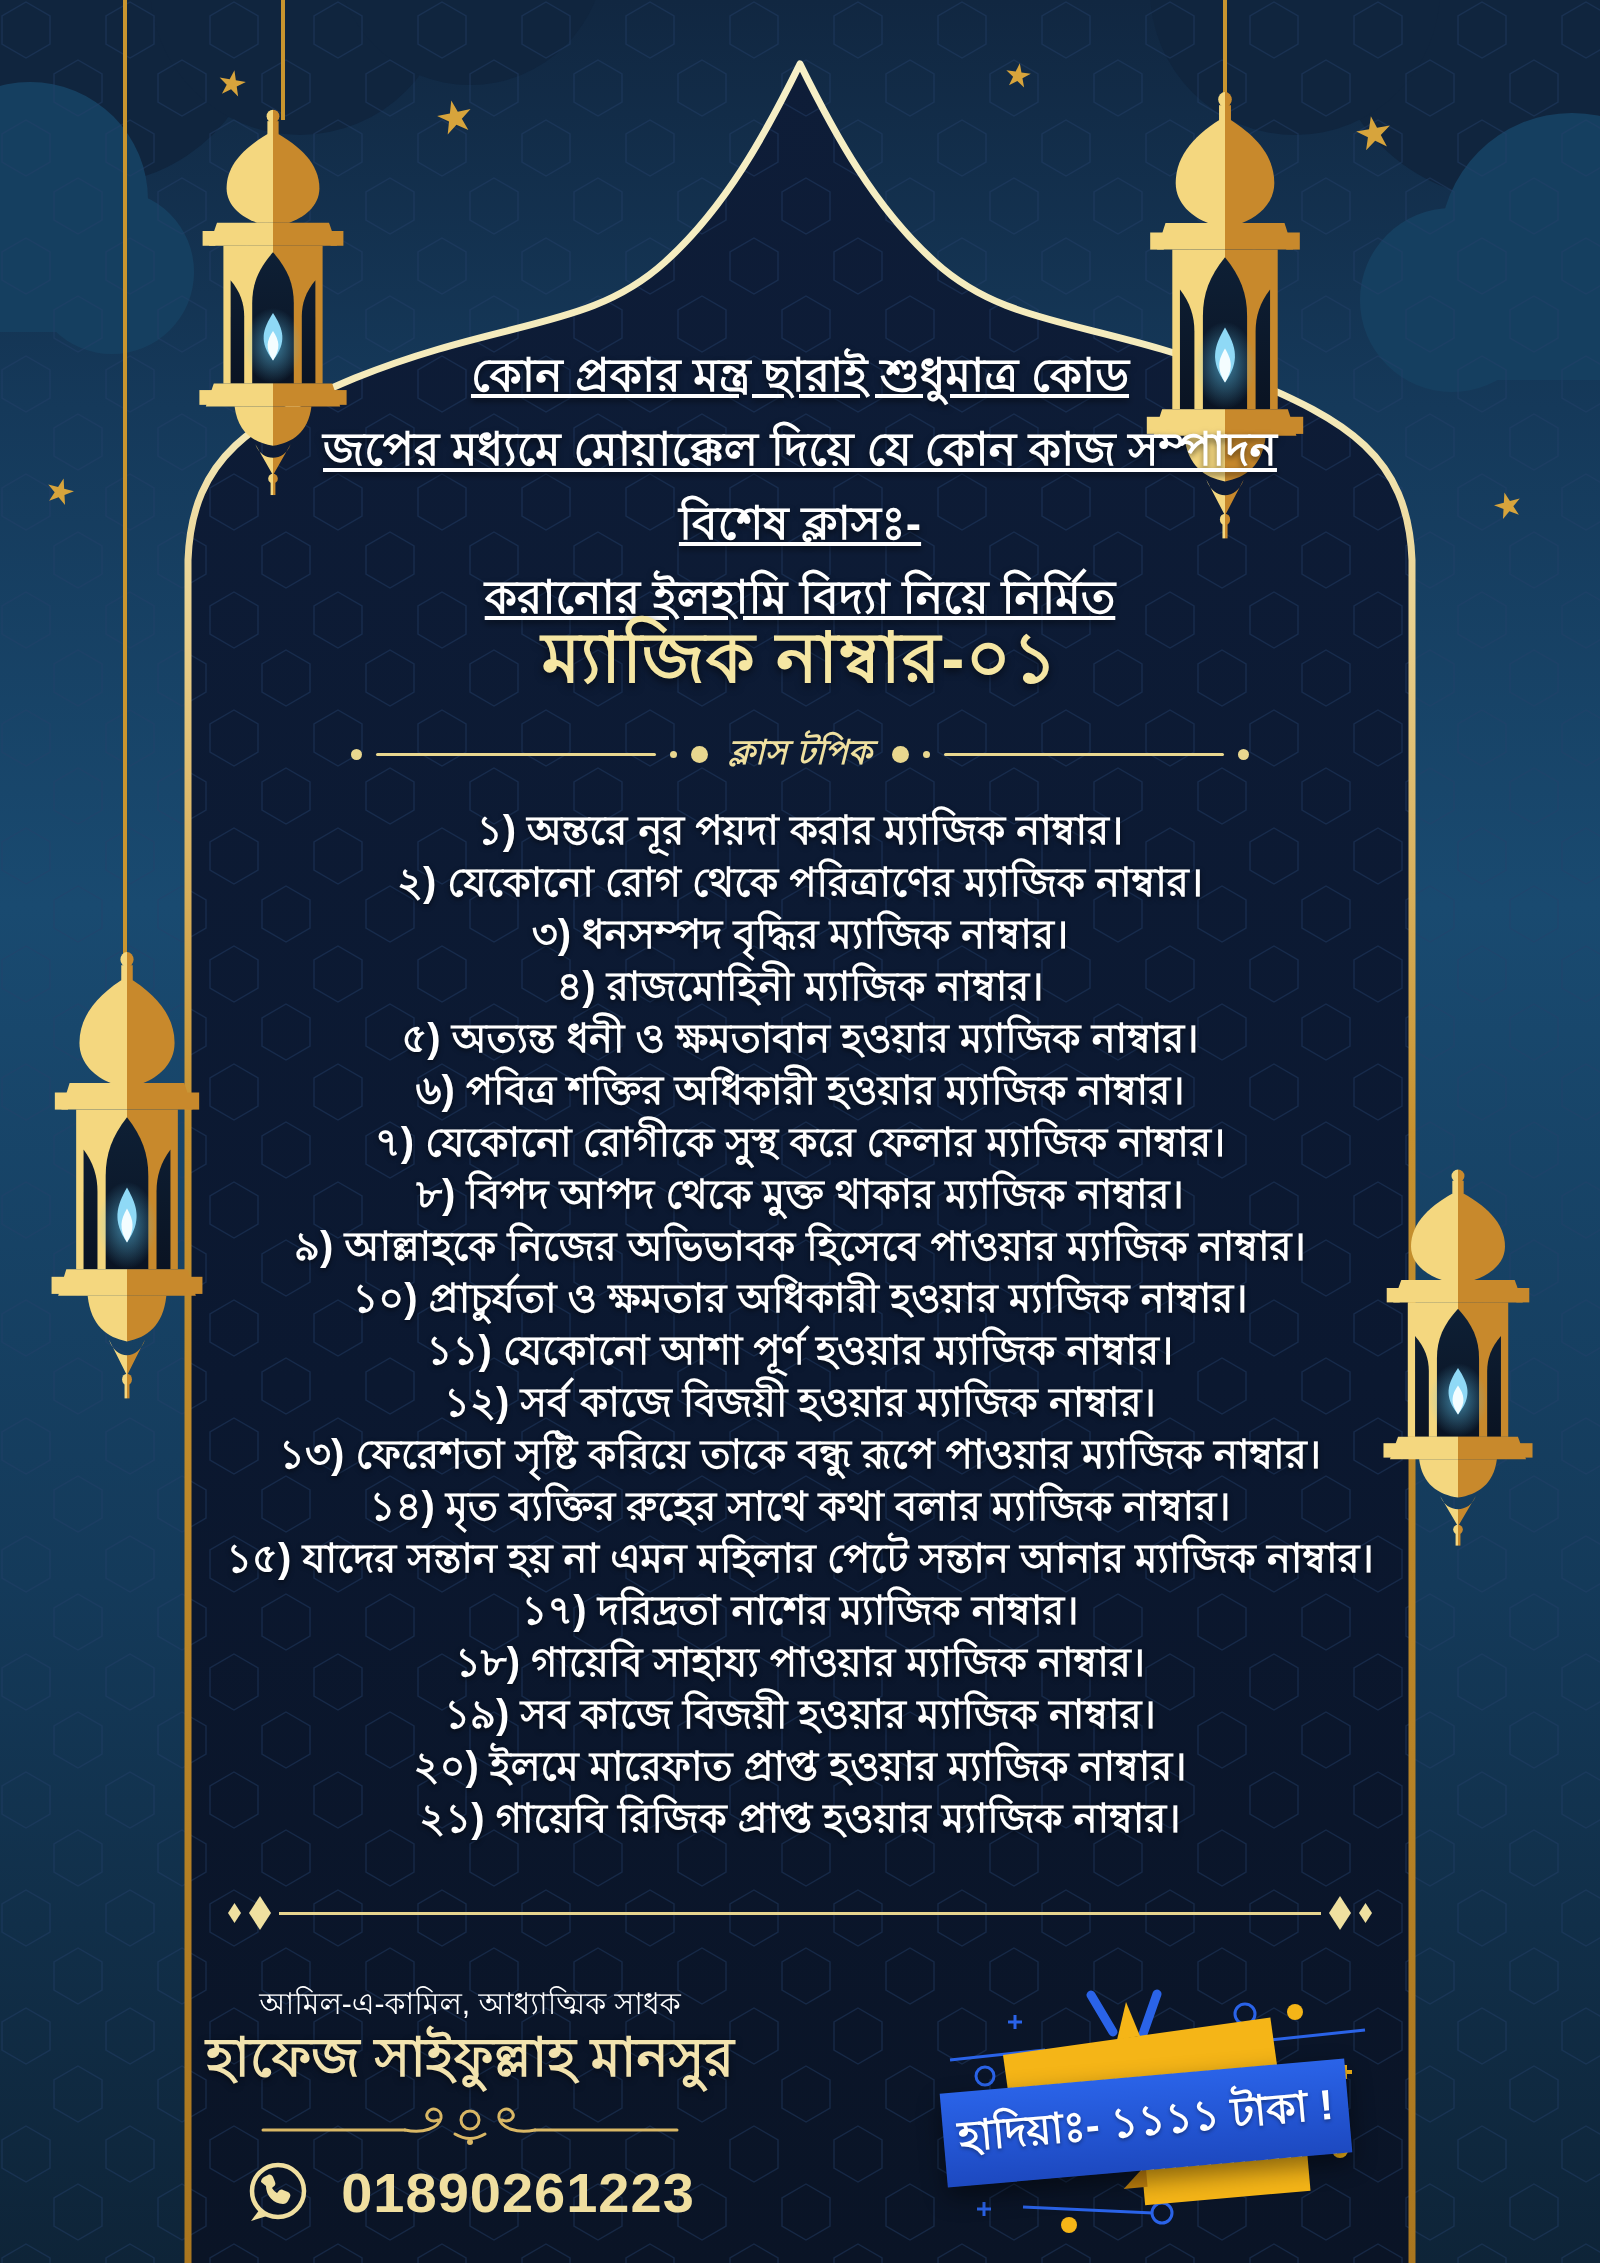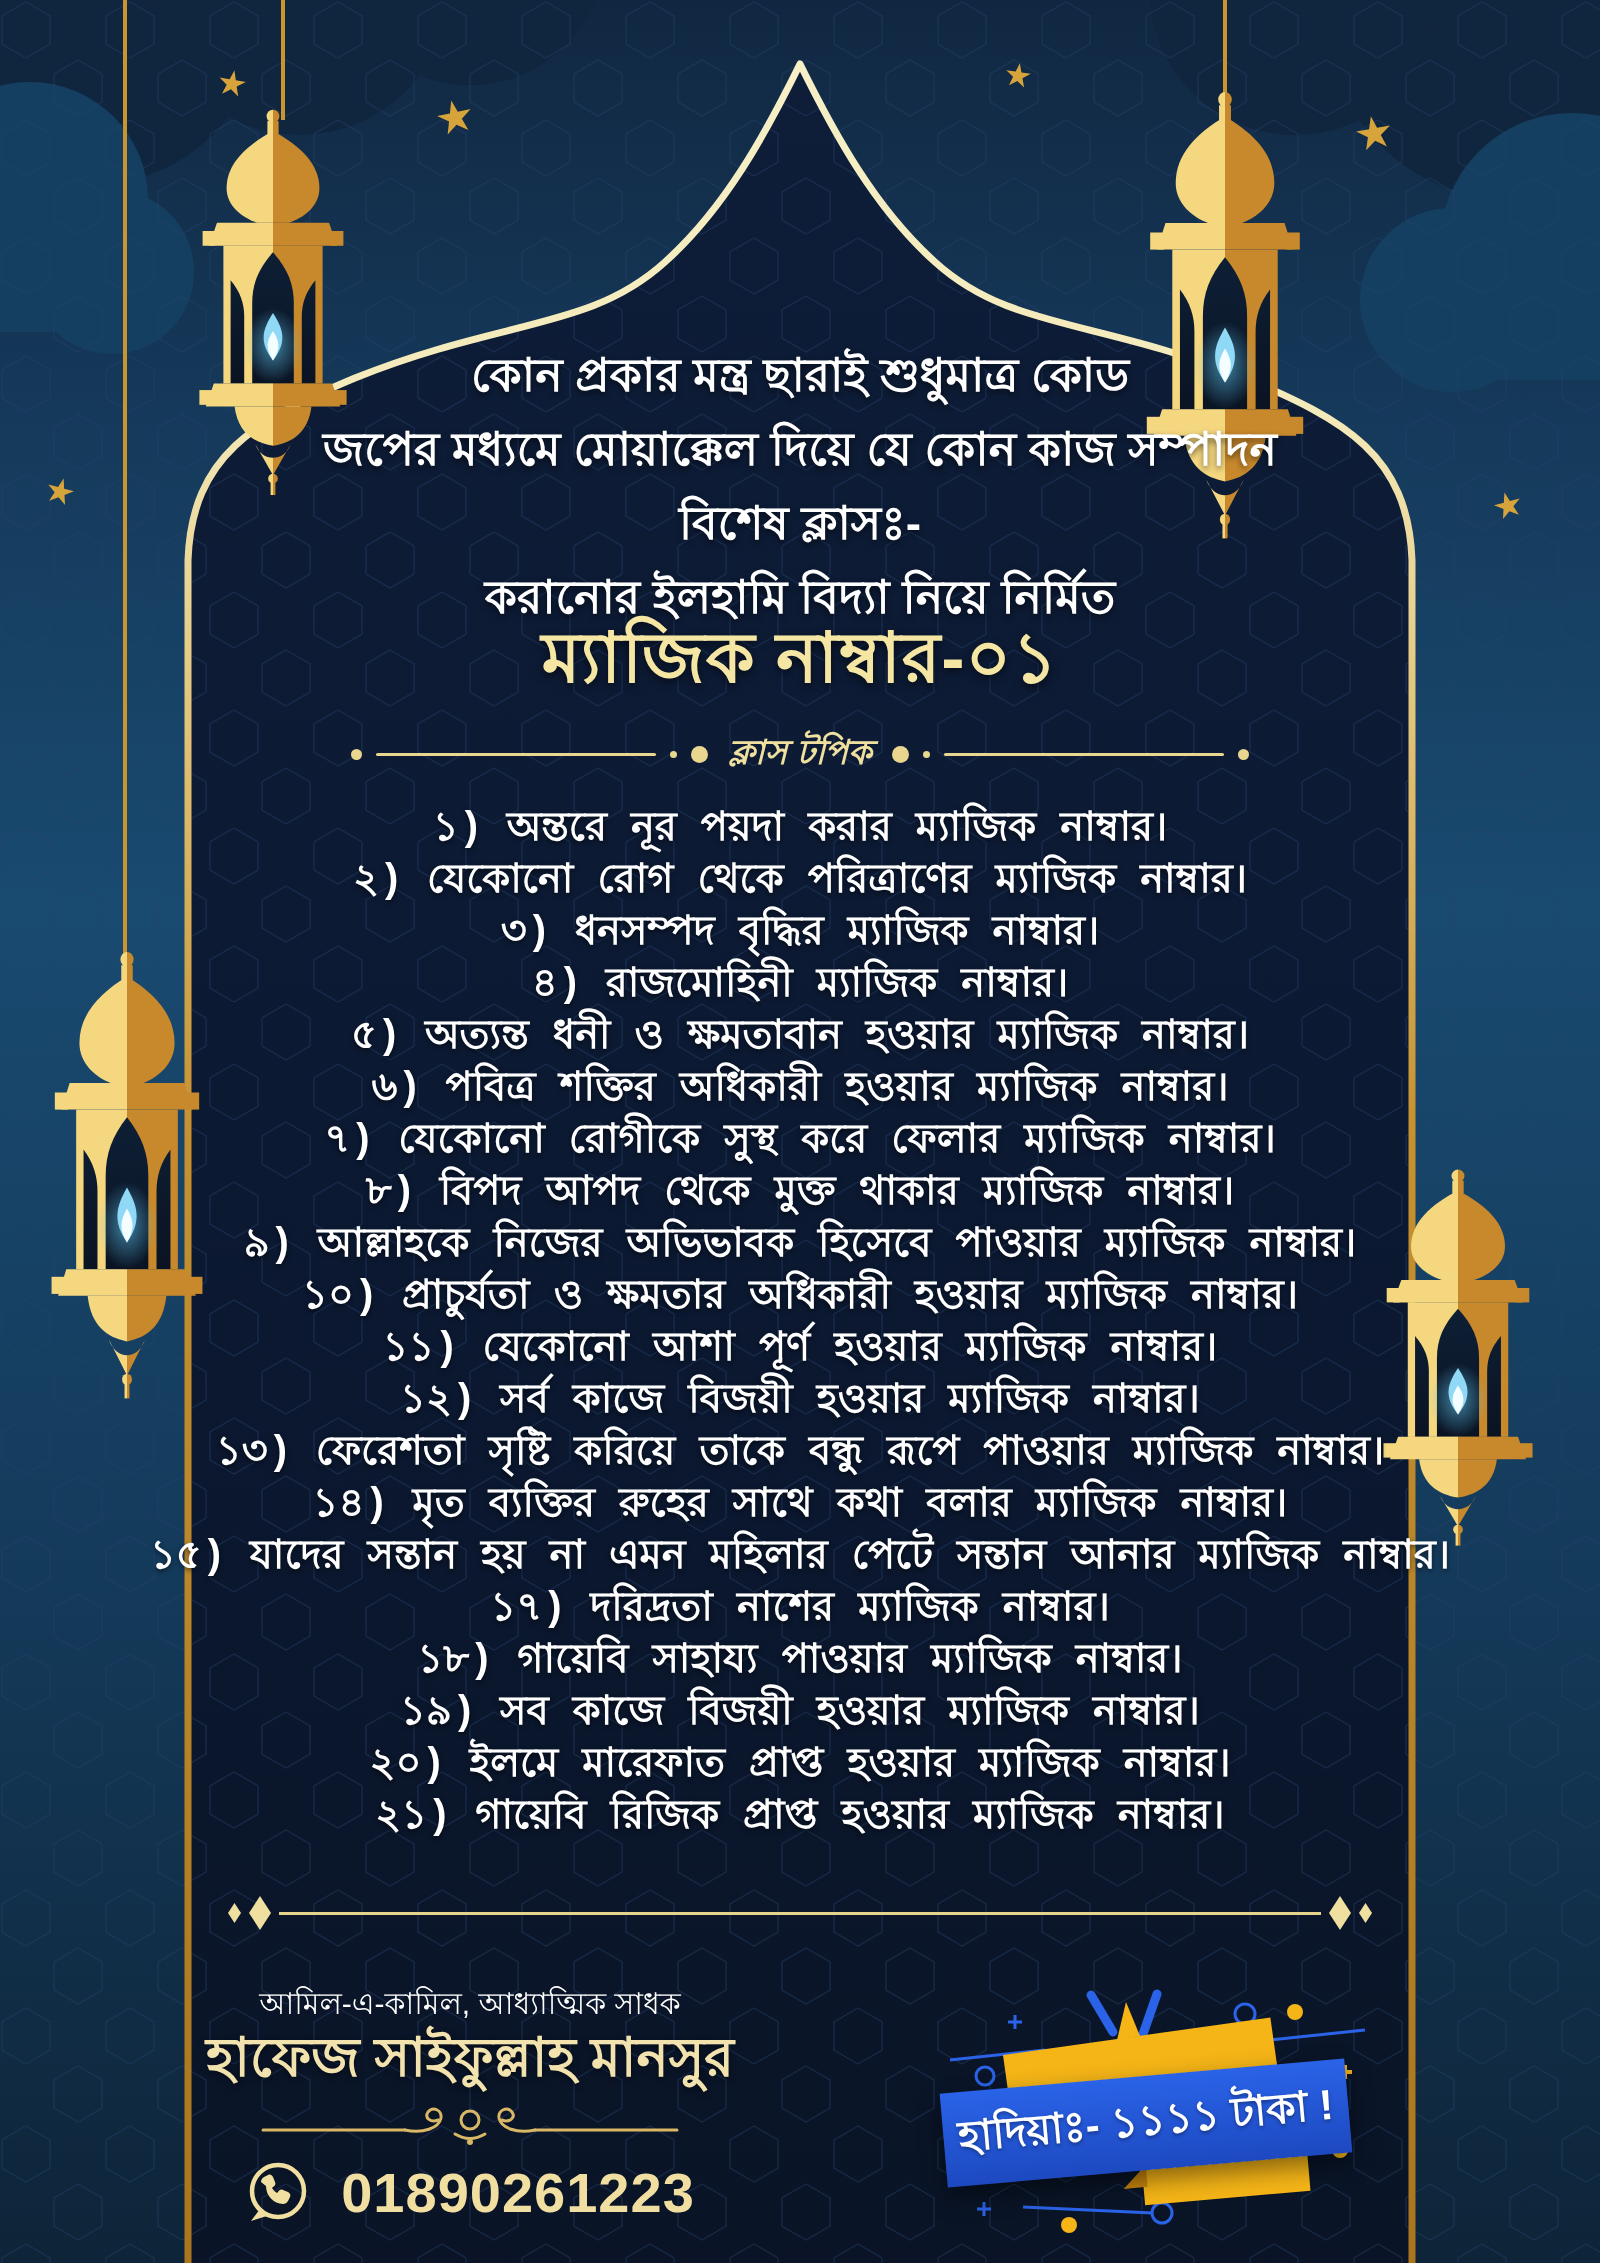--- a/index.html
+++ b/index.html
@@ -4,39 +4,39 @@
 <style>
   html,body{margin:0;padding:0;background:#0a1527;}
   #poster{position:relative;width:1600px;height:2263px;overflow:hidden;
           font-family:"Liberation Sans",sans-serif;background:#0d1c33;}
   #bg-svg{position:absolute;left:0;top:0;z-index:0;}
   .layer{position:absolute;z-index:2;}
 
   
   .intro{left:0;top:338px;width:1600px;text-align:center;color:#ffffff;}
   .intro-line{font-size:46px;line-height:74px;font-weight:700;white-space:nowrap;
-              text-shadow:0 3px 6px rgba(0,0,0,.55);}
+              text-shadow:0 3px 6px rgba(0,0,0,.55);text-decoration:underline;}
 
   
   .title{left:0;top:612px;width:1600px;text-align:center;color:#f5e6a3;
          font-size:70px;line-height:92px;font-weight:800;letter-spacing:1px;
          text-shadow:0 3px 8px rgba(0,0,0,.6);white-space:nowrap;}
 
   
   .topic-head{left:200px;top:726px;width:1200px;display:flex;align-items:center;
               justify-content:center;gap:14px;color:#efe0a0;}
   .topic-head .txt{font-size:34px;font-weight:700;font-style:italic;white-space:nowrap;
                    padding:0 6px;}
   .orn-line{height:3px;width:280px;background:#e9d78f;border-radius:2px;}
   .orn-dot{background:#e9d78f;border-radius:50%;width:11px;height:11px;}
   .orn-dot.sm{width:7px;height:7px;}
   .orn-dot.bg{width:17px;height:17px;}
 
   
-  .topics{left:0;top:804px;width:1600px;text-align:center;color:#ffffff;font-family:Liberation Mono, monospace;}
+  .topics{left:0;top:804px;width:1600px;text-align:center;color:#ffffff;}
   .topic{font-size:40px;line-height:52px;font-weight:700;white-space:nowrap;
          text-shadow:0 2px 5px rgba(0,0,0,.55);}
 
   
   .dia-row{left:228px;top:1896px;width:1144px;display:flex;align-items:center;gap:8px;}
   .dia{background:#efe0a0;clip-path:polygon(50% 0,100% 50%,50% 100%,0 50%);}
   .dia.sm{width:13px;height:20px;}
   .dia.bg{width:22px;height:34px;}
   .dia-line{flex:1;height:3px;background:#e6d48e;}
 

